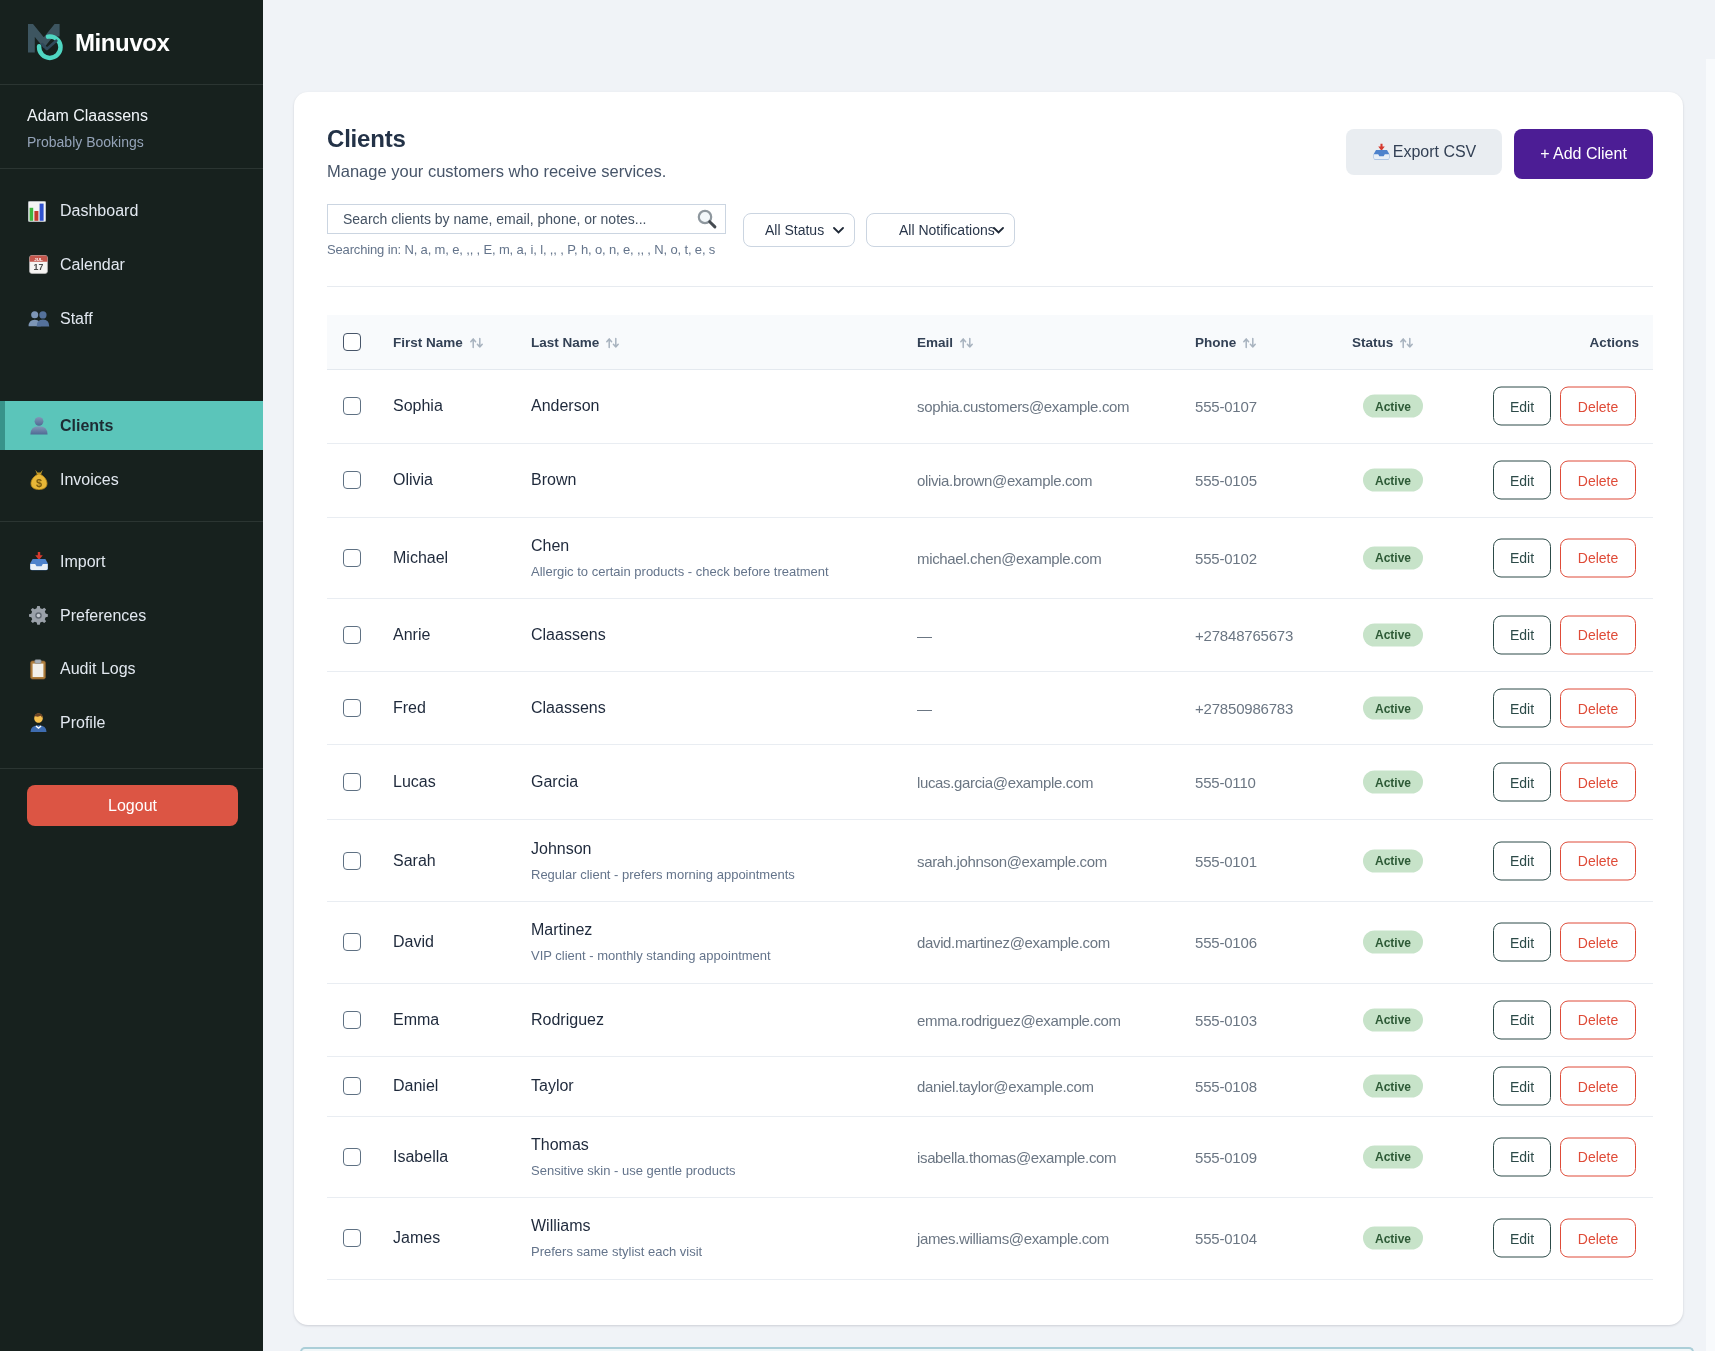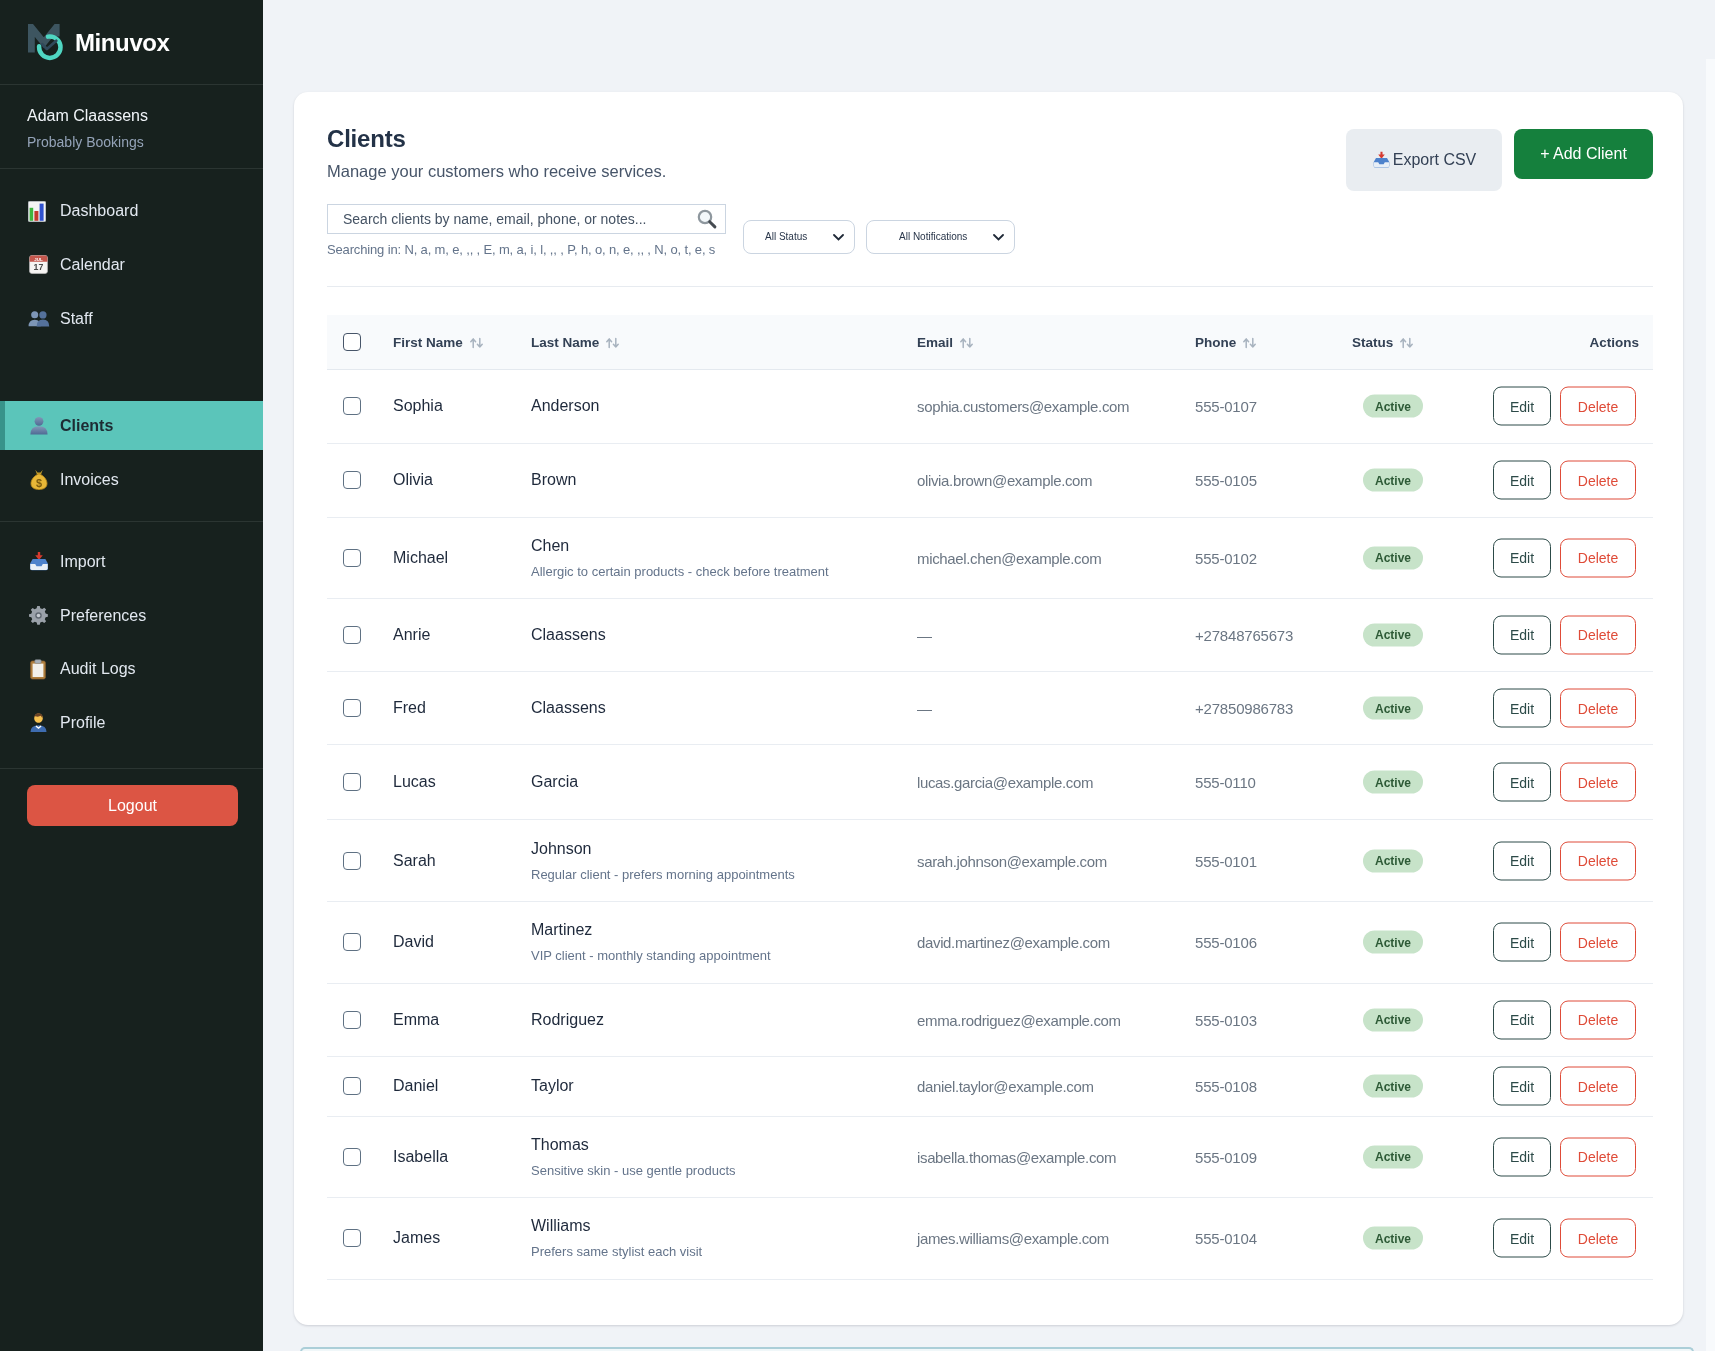--- a/index.html
+++ b/index.html
@@ -15,27 +15,27 @@
 .nit.active { background:#5bc5ba; border-left:5px solid #38938a; }
 .nit.active .nic { margin-left:23px; }
 .nit.active .nlb { color:#1d2b33; font-weight:bold; }
 .logout { position:absolute; left:27px; top:785px; width:211px; height:41px; background:#dc5544; border-radius:8px; color:#fff; font-size:16px; font-weight:500; display:flex; align-items:center; justify-content:center; }
 .main { position:absolute; left:263px; top:0; width:1452px; height:1351px; background:#f0f3f7; }
 .topbar { position:absolute; left:0; top:0; width:1452px; height:59px; background:#fff; border-bottom:1px solid #e4e9ef; }
 .h1 { position:absolute; left:33px; top:18px; font-size:23px; font-weight:bold; color:#1e293b; letter-spacing:0px; }
 .card { position:absolute; left:31px; top:92px; width:1389px; height:1233px; background:#fff; border-radius:14px; box-shadow:0 1px 3px rgba(16,24,40,.1),0 1px 2px rgba(16,24,40,.06); }
 .ctitle { position:absolute; left:33px; top:33px; font-size:24px; font-weight:bold; color:#233247; letter-spacing:-0.2px; }
 .csub { position:absolute; left:33px; top:70px; font-size:16.5px; color:#475569; }
-.expbtn { position:absolute; left:1052px; top:37px; width:156px; height:62px; background:#e9edf1; border-radius:8px; display:flex; align-items:center; justify-content:center; gap:2px; font-size:16px; font-weight:500; color:#334155; }
-.addbtn { position:absolute; left:1220px; top:37px; width:139px; height:50px; background:#15803d; border-radius:8px; display:flex; align-items:center; justify-content:center; font-size:16px; font-weight:500; color:#fff; }
+.expbtn { position:absolute; left:1052px; top:37px; width:156px; height:46px; background:#e9edf1; border-radius:8px; display:flex; align-items:center; justify-content:center; gap:2px; font-size:16px; font-weight:500; color:#334155; }
+.addbtn { position:absolute; left:1220px; top:37px; width:139px; height:50px; background:#4c1d95; border-radius:8px; display:flex; align-items:center; justify-content:center; font-size:16px; font-weight:500; color:#fff; }
 .search { position:absolute; left:33px; top:112px; width:399px; height:30px; border:1px solid #cbd5e1; border-radius:0; }
 .ph { position:absolute; left:15px; top:6px; font-size:14px; color:#42506000; color:#445263; }
 .mag { position:absolute; right:7px; top:3px; }
 .srchin { position:absolute; left:33px; top:150px; font-size:13px; color:#64748b; letter-spacing:-0.15px; }
-.sel { position:absolute; top:128px; height:33.5px; border:1px solid #cbd5e1; border-radius:8px; background:#fff; display:flex; align-items:center; font-size:10px; color:#29364a; }
+.sel { position:absolute; top:121px; height:33.5px; border:1px solid #cbd5e1; border-radius:8px; background:#fff; display:flex; align-items:center; font-size:14px; color:#29364a; }
 .sel1 { left:449px; width:112px; padding-left:21px; }
 .sel2 { left:572px; width:149px; padding-left:32px; }
 .chev { position:absolute; right:10px; top:13px; }
 .cdiv { position:absolute; left:33px; top:194px; width:1326px; height:1px; background:#e7ebf0; }
 .thead { position:absolute; left:33px; top:223px; width:1326px; height:55px; background:#f8fafc; border-bottom:1px solid #e4e9ef; }
 .tbody { position:absolute; left:33px; top:278px; width:1326px; }
 .trow { position:relative; border-bottom:1px solid #e9edf2; }
 .cb { position:absolute; left:16px; width:18px; height:18px; border:1.5px solid #5f7183; border-radius:4px; background:#fff; top:50%; transform:translateY(-50%); }
 .hcell { position:absolute; top:50%; transform:translateY(-50%); font-size:13.5px; font-weight:bold; color:#334155; display:flex; align-items:center; gap:6px; }
 .sort { margin-top:1px; }

